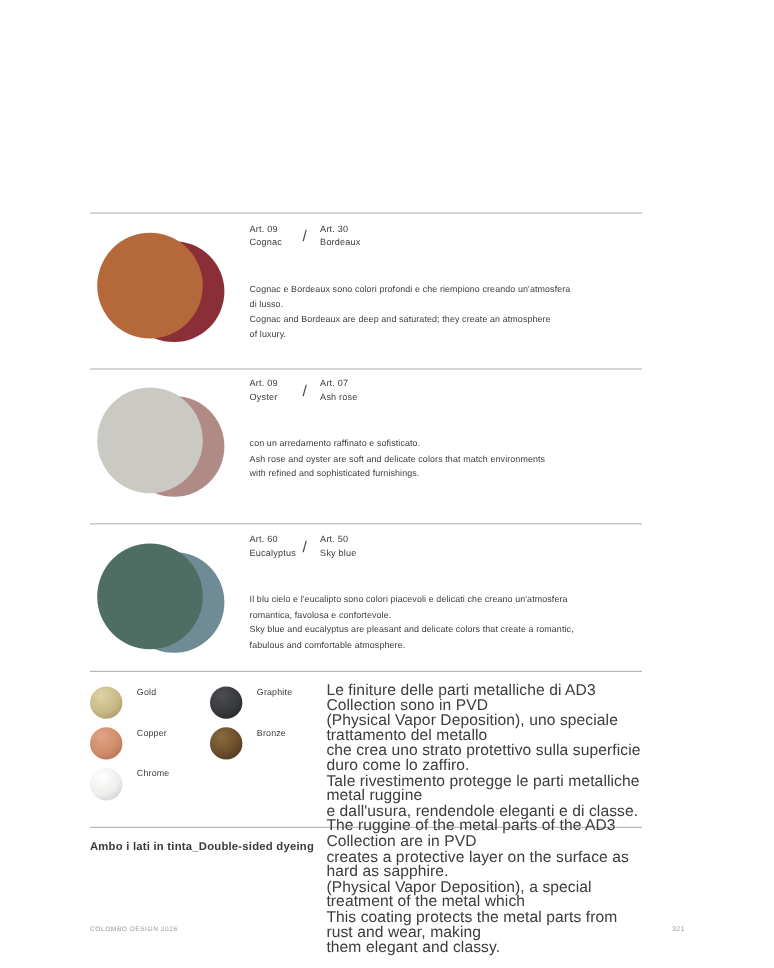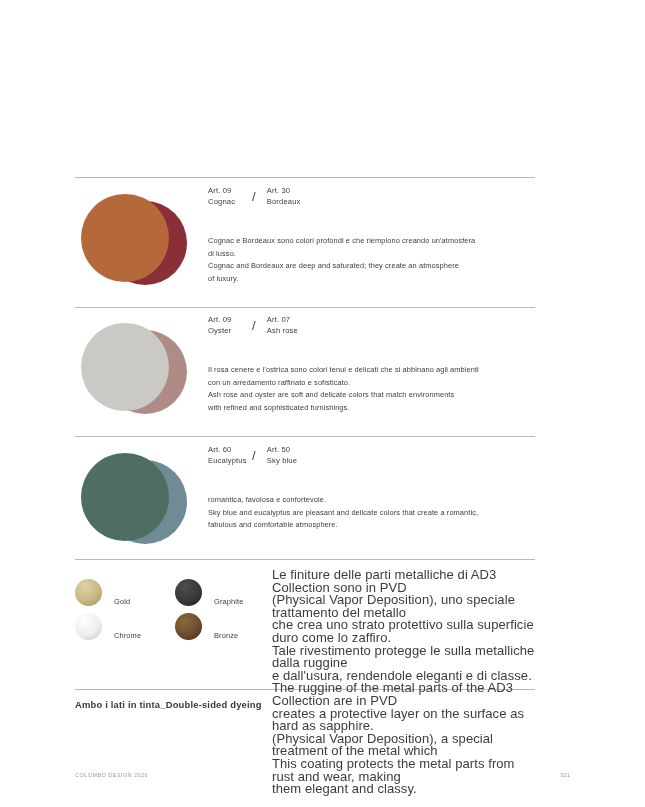--- a/index.html
+++ b/index.html
@@ -113,21 +113,21 @@
   }
   .metal-col {
     position: absolute;
     top: 0;
   }
   .metal-col.c1 { left: 0; }
   .metal-col.c2 { left: 100px; }
 
   .metal-item {
     display: flex;
-    align-items: flex-end;
+    align-items: flex-start;
     height: 34px;
   }
   .metal-dot {
     width: 27px;
     height: 27px;
     border-radius: 50%;
     flex: 0 0 auto;
   }
   .metal-label {
     font-size: 7.4px;
@@ -224,21 +224,20 @@
           <span>Art. 09</span>
           <span>Oyster</span>
         </span>
         <span class="art-slash">/</span>
         <span class="art-col">
           <span>Art. 07</span>
           <span>Ash rose</span>
         </span>
       </div>
       <div class="desc">
-        <p>Il rosa cenere e l'ostrica sono colori tenui e delicati che si abbinano agli ambienti</p>
         <p>con un arredamento raffinato e sofisticato.</p>
         <p>Ash rose and oyster are soft and delicate colors that match environments</p>
         <p>with refined and sophisticated furnishings.</p>
       </div>
     </div>
   </div>
 
   <div class="row row3">
     <div class="swatch-pair">
       <div class="disc back" style="background:#6e8b96"></div>
@@ -250,32 +249,37 @@
           <span>Art. 60</span>
           <span>Eucalyptus</span>
         </span>
         <span class="art-slash">/</span>
         <span class="art-col">
           <span>Art. 50</span>
           <span>Sky blue</span>
         </span>
       </div>
       <div class="desc">
+        <p>Il blu cielo e l'eucalipto sono colori piacevoli e delicati che creano un'atmosfera</p>
         <p>romantica, favolosa e confortevole.</p>
         <p>Sky blue and eucalyptus are pleasant and delicate colors that create a romantic,</p>
         <p>fabulous and comfortable atmosphere.</p>
       </div>
     </div>
   </div>
 
   <div class="metals">
     <div class="metal-col c1">
       <div class="metal-item">
         <span class="metal-dot" style="background:radial-gradient(circle at 36% 28%, #ded2a6 0%, #c8b885 55%, #9e8d58 100%)"></span>
         <span class="metal-label">Gold</span>
+      </div>
+      <div class="metal-item">
+        <span class="metal-dot" style="background:radial-gradient(circle at 36% 28%, #e0a385 0%, #cf8c6a 55%, #a86545 100%)"></span>
+        <span class="metal-label">Copper</span>
       </div>
       <div class="metal-item">
         <span class="metal-dot" style="background:radial-gradient(circle at 36% 28%, #ffffff 0%, #eeeeec 55%, #c2c4c3 100%)"></span>
         <span class="metal-label">Chrome</span>
       </div>
     </div>
     <div class="metal-col c2">
       <div class="metal-item">
         <span class="metal-dot" style="background:radial-gradient(circle at 36% 28%, #4b4d50 0%, #38393b 55%, #1d1e20 100%)"></span>
         <span class="metal-label">Graphite</span>
@@ -284,21 +288,21 @@
         <span class="metal-dot" style="background:radial-gradient(circle at 36% 30%, #8a6a3d 0%, #6b4d2c 55%, #3a2a16 100%)"></span>
         <span class="metal-label">Bronze</span>
       </div>
     </div>
   </div>
 
   <div class="pvd">
     <p>Le finiture delle parti metalliche di AD3 Collection sono in PVD</p>
     <p>(Physical Vapor Deposition), uno speciale trattamento del metallo</p>
     <p>che crea uno strato protettivo sulla superficie duro come lo zaffiro.</p>
-    <p>Tale rivestimento protegge le sulla metalliche dalla ruggine</p>
+    <p>Tale rivestimento protegge le parti metalliche metal ruggine</p>
     <p>e dall'usura, rendendole eleganti e di classe.</p>
     <p>The ruggine of the metal parts of the AD3 Collection are in PVD</p>
     <p>creates a protective layer on the surface as hard as sapphire.</p>
     <p>(Physical Vapor Deposition), a special treatment of the metal which</p>
     <p>This coating protects the metal parts from rust and wear, making</p>
     <p>them elegant and classy.</p>
   </div>
 
   <div class="caption">Ambo i lati in tinta_Double-sided dyeing</div>
   <div class="footer-left">COLOMBO DESIGN 2026</div>

